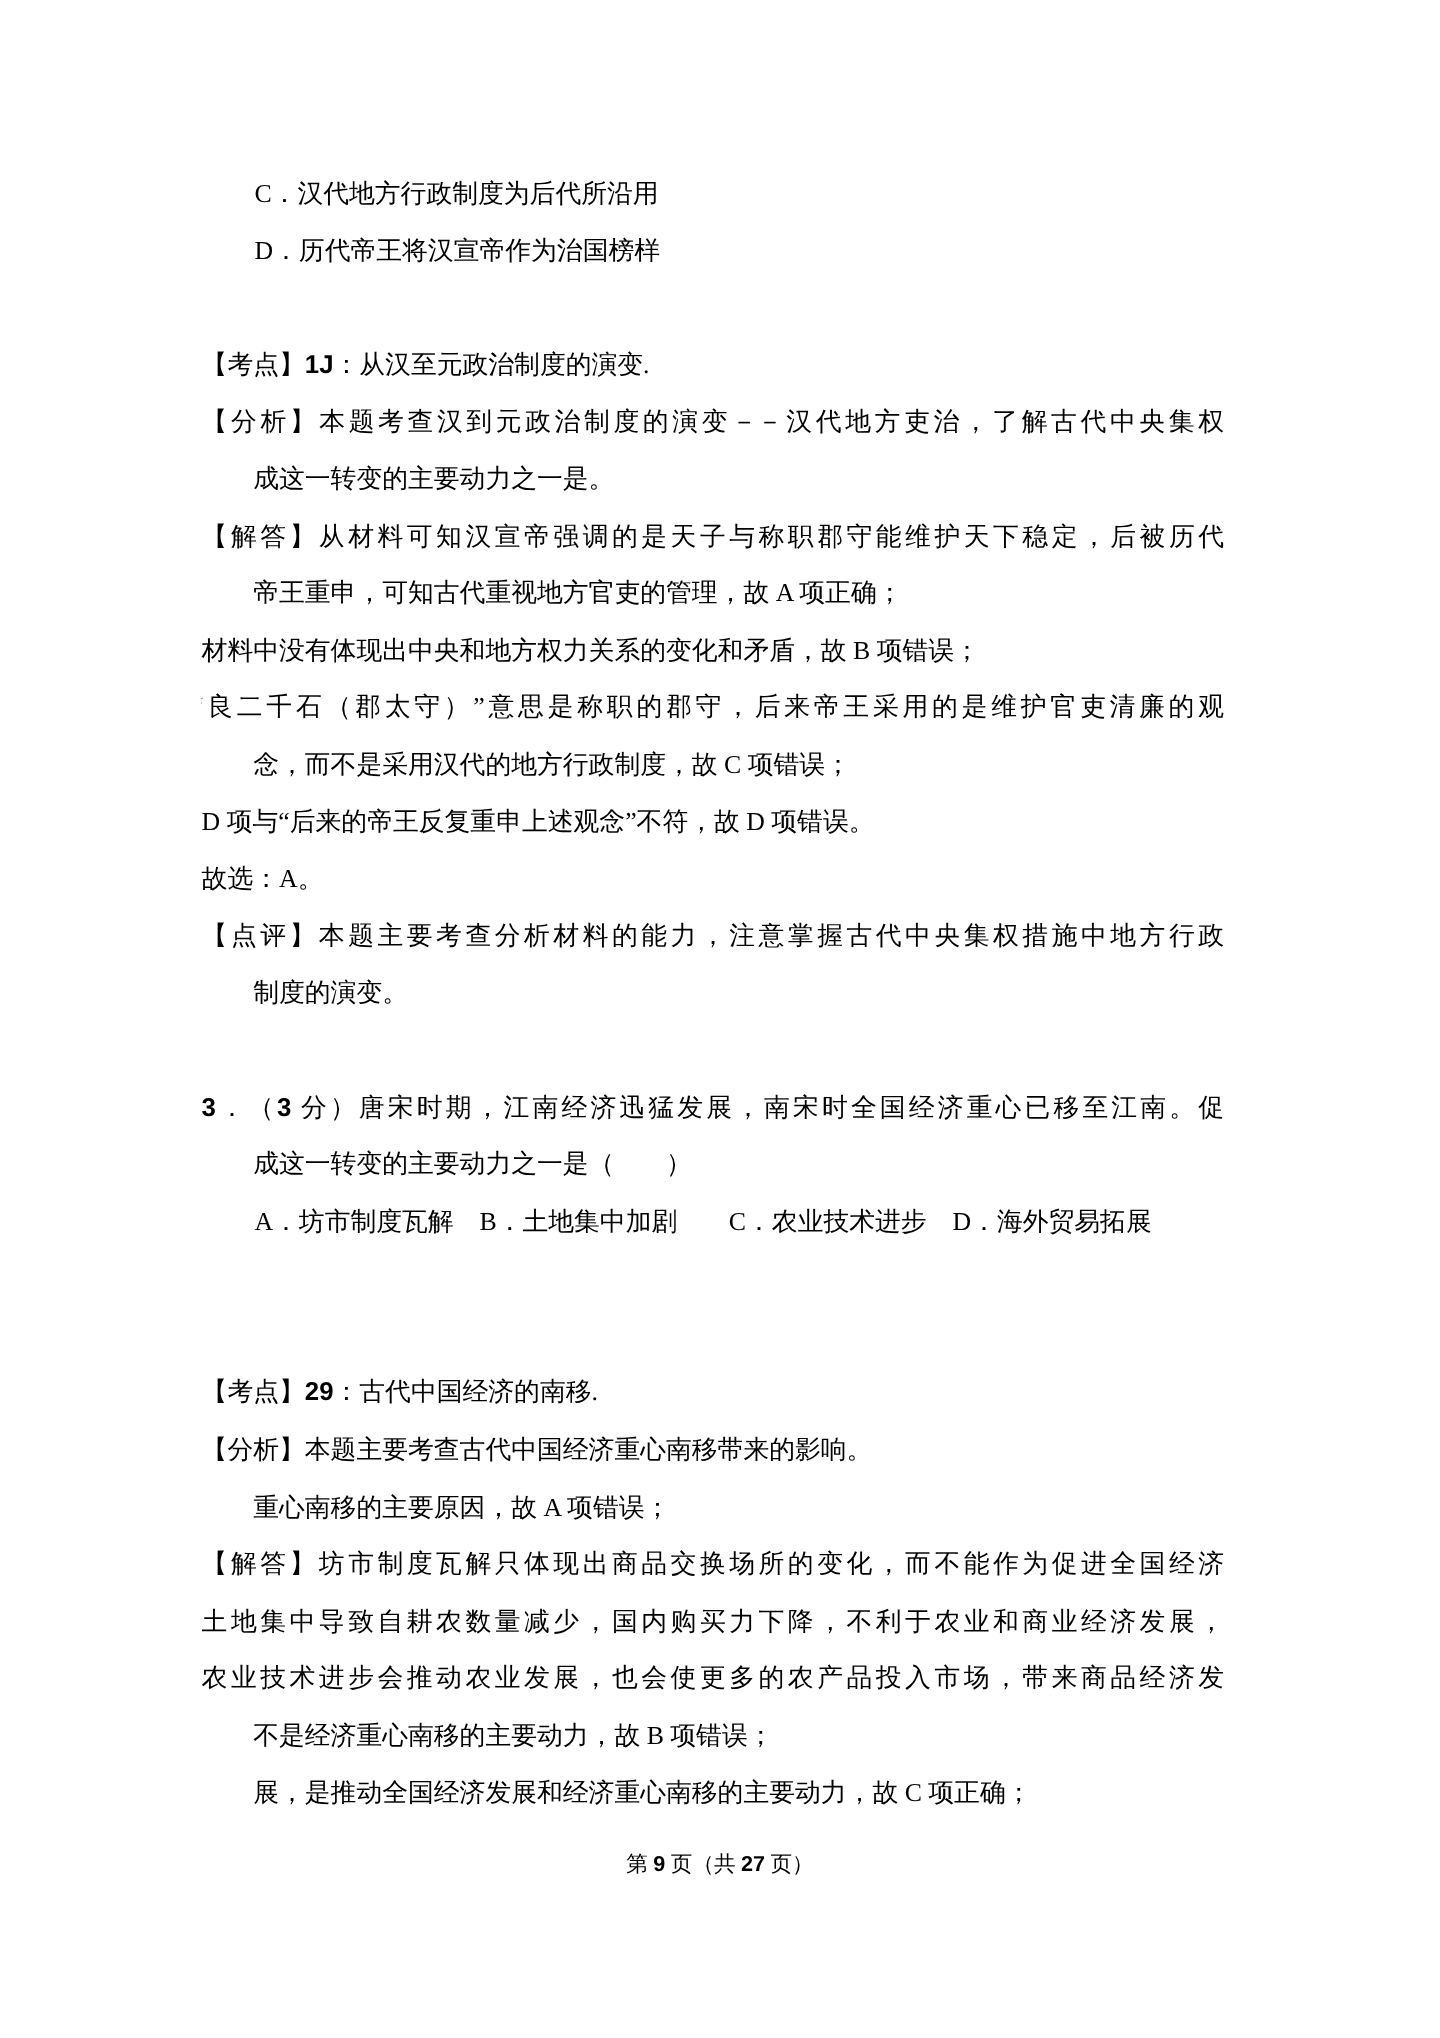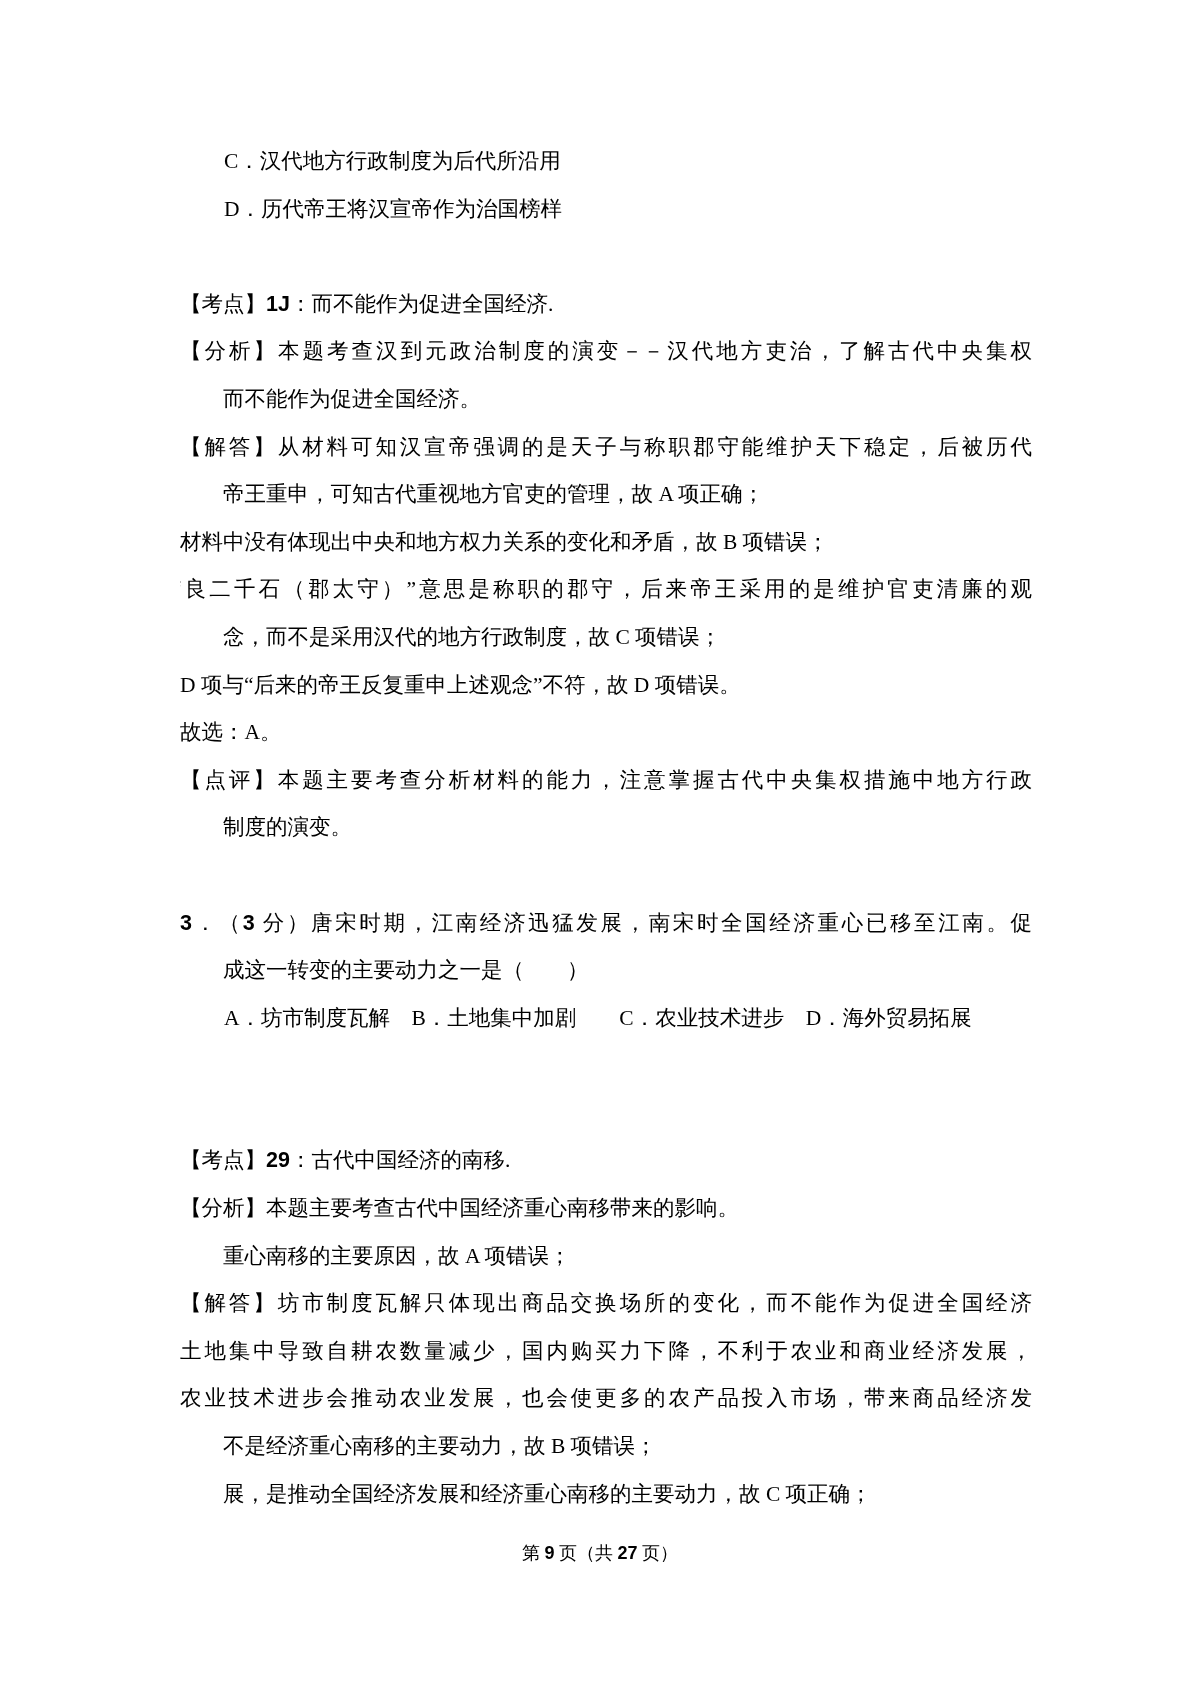--- a/index.html
+++ b/index.html
@@ -9,21 +9,20 @@
     font-family:"Liberation Serif","DejaVu Serif",serif;
     color:#000;
     position:relative;
     overflow:hidden;
   }
   .doc{
     position:absolute;
     left:168px;top:138px;
     width:852px;
     font-size:21.5px;
-    margin-left:12px;
   }
   .line{
     height:47.6px;
     line-height:47.6px;
     white-space:nowrap;
   }
   .just{
     white-space:normal;
     text-align:justify;
     text-align-last:justify;
@@ -45,24 +44,24 @@
   }
 </style>
 </head>
 <body>
 
 <div class="doc">
 
   <div class="line opt"><span>C．汉代地方行政制度为后代所沿用</span></div>
   <div class="line opt"><span>D．历代帝王将汉宣帝作为治国榜样</span></div>
 
-  <div class="line gap1"><span class="lbl">【考点】</span><span class="b">1J</span><span>：而不能作为促进全国经济.</span></div>
+  <div class="line gap1"><span class="lbl">【考点】</span><span class="b">1J</span><span>：从汉至元政治制度的演变.</span></div>
 
   <div class="line just"><span class="lbl">【分析】</span><span>本题考查汉到元政治制度的演变－－汉代地方吏治，了解古代中央集权</span></div>
-  <div class="line ind"><span>而不能作为促进全国经济。</span></div>
+  <div class="line ind"><span>成这一转变的主要动力之一是。</span></div>
 
   <div class="line just"><span class="lbl">【解答】</span><span>从材料可知汉宣帝强调的是天子与称职郡守能维护天下稳定，后被历代</span></div>
   <div class="line ind"><span>帝王重申，可知古代重视地方官吏的管理，故 A 项正确；</span></div>
   <div class="line"><span>材料中没有体现出中央和地方权力关系的变化和矛盾，故 B 项错误；</span></div>
   <div class="line just hang"><span>“良二千石（郡太守）”意思是称职的郡守，后来帝王采用的是维护官吏清廉的观</span></div>
   <div class="line ind"><span>念，而不是采用汉代的地方行政制度，故 C 项错误；</span></div>
   <div class="line"><span>D 项与“后来的帝王反复重申上述观念”不符，故 D 项错误。</span></div>
   <div class="line"><span>故选：A。</span></div>
 
   <div class="line just"><span class="lbl">【点评】</span><span>本题主要考查分析材料的能力，注意掌握古代中央集权措施中地方行政</span></div>

